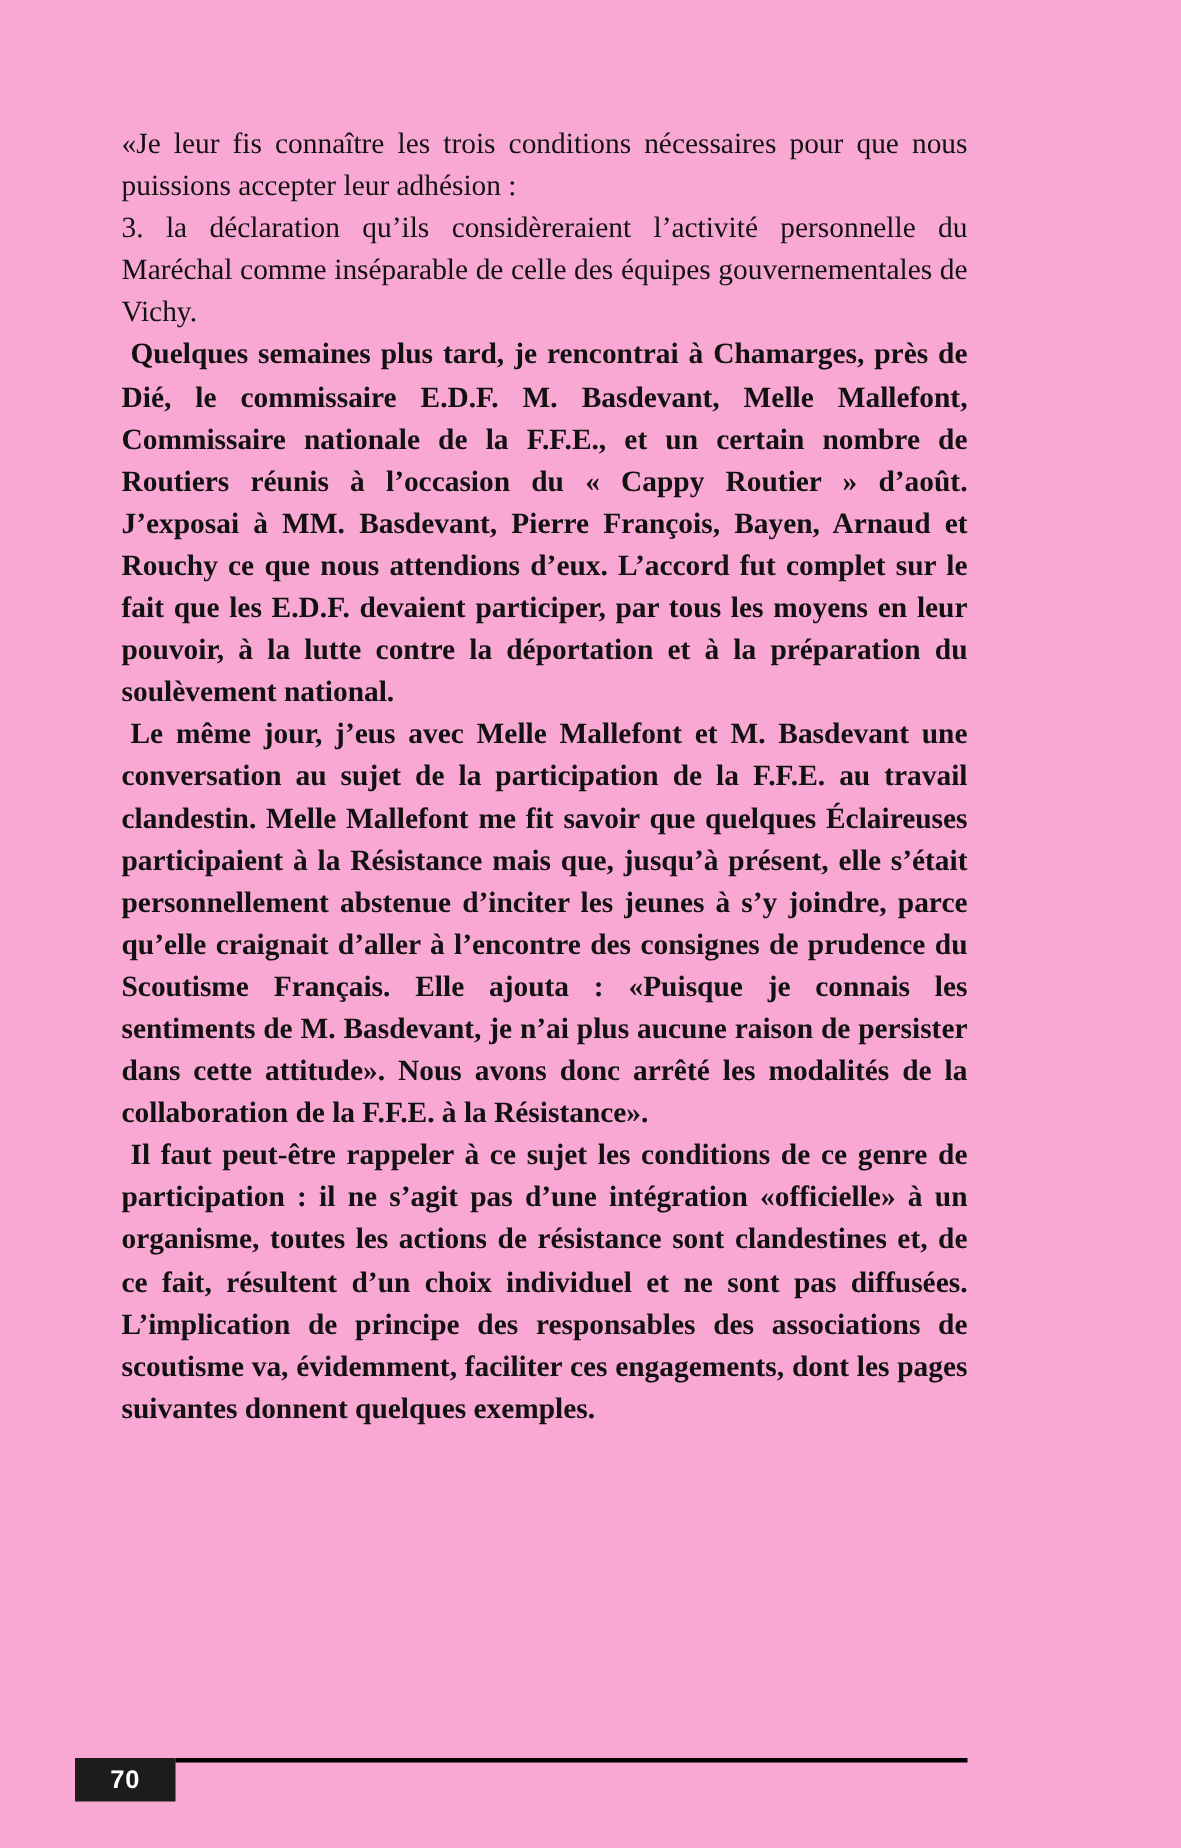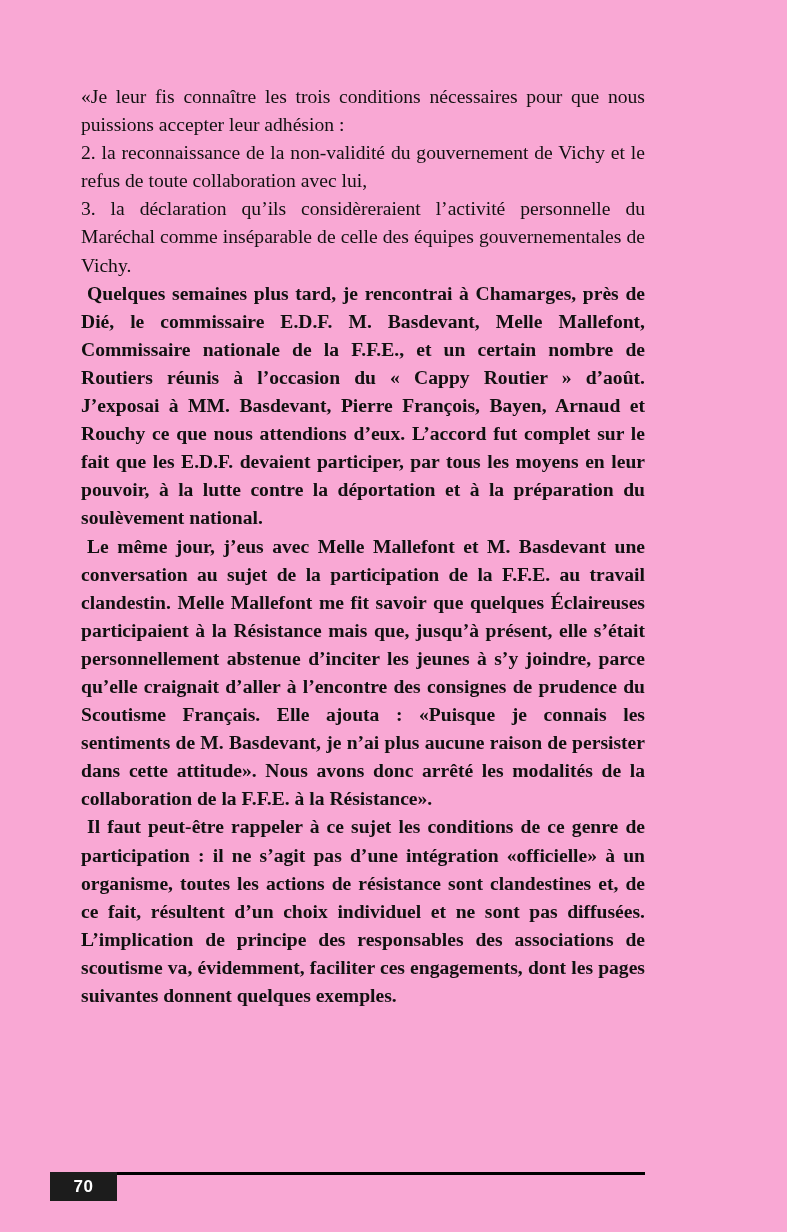--- a/index.html
+++ b/index.html
@@ -75,21 +75,20 @@
     background: #000000;
   }
 </style>
 </head>
 <body>
 
 <div class="page">
 
   <div class="text-column">
     <p class="para noindent">«Je leur fis connaître les trois conditions nécessaires pour que nous puissions accepter leur adhésion :</p>
-    <p class="para noindent">2. la reconnaissance de la non-validité du gouvernement de Vichy et le refus de toute collaboration avec lui,</p>
     <p class="para noindent">3. la déclaration qu’ils considèreraient l’activité personnelle du Maréchal comme inséparable de celle des équipes gouver­nementales de Vichy.</p>
     <p class="para indent">Quelques semaines plus tard, je rencontrai à Chamarges, près de Dié, le commissaire E.D.F. M. Basdevant, Melle Mal­lefont, Commissaire nationale de la F.F.E., et un certain nombre de Routiers réunis à l’occasion du « Cappy Routier » d’août. J’exposai à MM. Basdevant, Pierre François, Bayen, Arnaud et Rouchy ce que nous attendions d’eux. L’accord fut complet sur le fait que les E.D.F. devaient participer, par tous les moyens en leur pouvoir, à la lutte contre la déporta­tion et à la préparation du soulèvement national.</p>
     <p class="para indent">Le même jour, j’eus avec Melle Mallefont et M. Basdevant une conversation au sujet de la participation de la F.F.E. au travail clandestin. Melle Mallefont me fit savoir que quelques Éclaireuses participaient à la Résistance mais que, jusqu’à présent, elle s’était personnellement abstenue d’inci­ter les jeunes à s’y joindre, parce qu’elle craignait d’aller à l’encontre des consignes de prudence du Scoutisme Fran­çais. Elle ajouta : «Puisque je connais les sentiments de M. Basdevant, je n’ai plus aucune raison de persister dans cette attitude». Nous avons donc arrêté les modalités de la colla­boration de la F.F.E. à la Résistance».</p>
     <p class="para indent">Il faut peut-être rappeler à ce sujet les conditions de ce genre de participation : il ne s’agit pas d’une intégration «offi­cielle» à un organisme, toutes les actions de résistance sont clandestines et, de ce fait, résultent d’un choix individuel et ne sont pas diffusées. L’implication de principe des respon­sables des associations de scoutisme va, évidemment, facili­ter ces engagements, dont les pages suivantes donnent quelques exemples.</p>
   </div>
 
   <div class="footer">
     <div class="page-number-box">
       <span class="page-number-label">70</span>
     </div>

